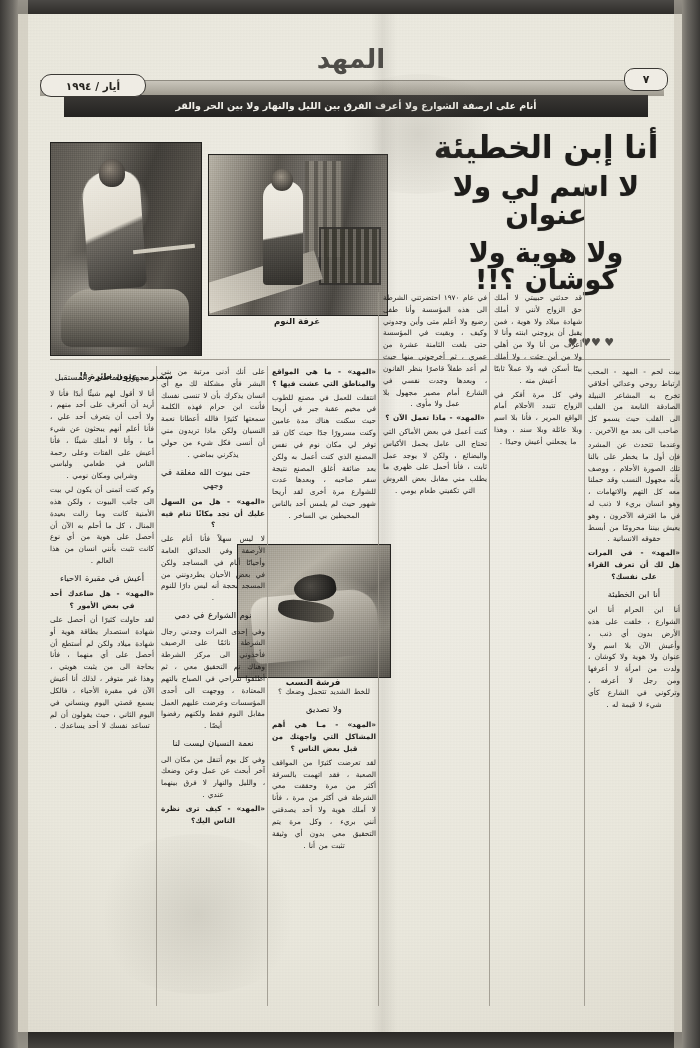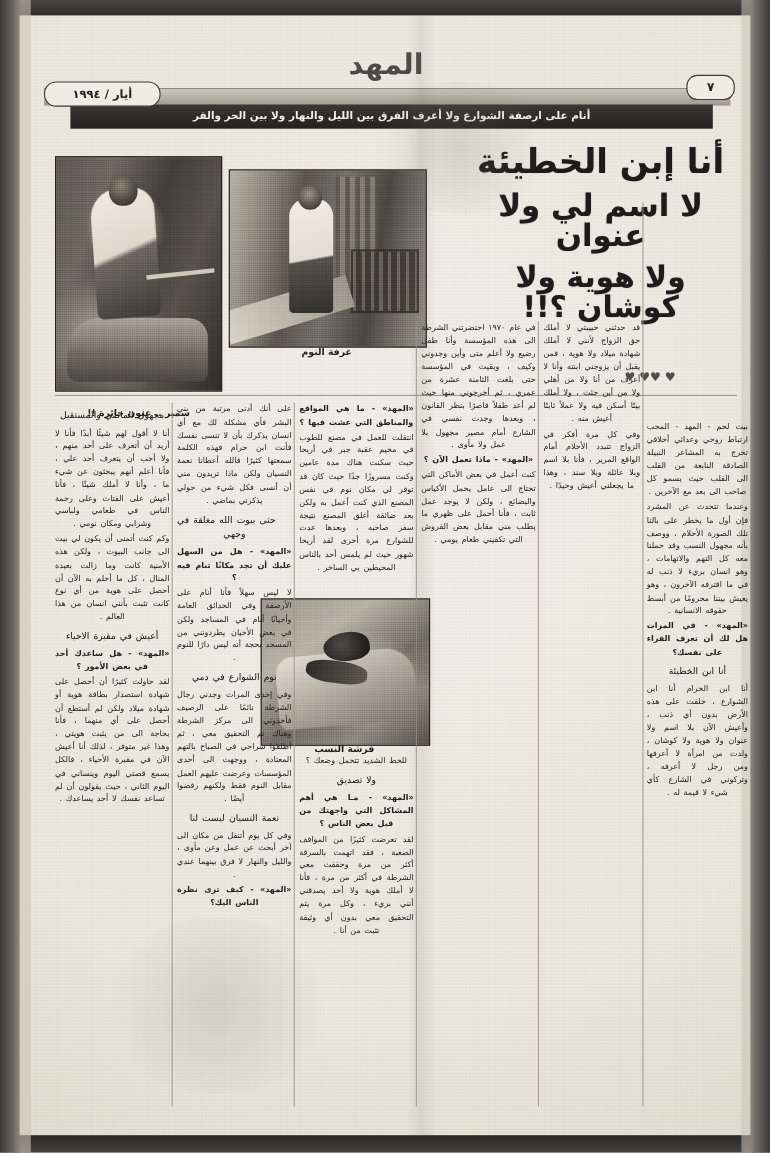--- a/index.html
+++ b/index.html
@@ -257,21 +257,21 @@
     position:absolute;height:1px;background:#8d887e;opacity:.8;
   }
 
   
   .c-a{left:22px;  top:352px; width:104px; height:640px;}  
   .c-b{left:133px; top:352px; width:104px; height:640px;}
   .c-c{left:244px; top:352px; width:104px; height:164px;}  
   .c-c2{left:244px;top:672px; width:104px; height:320px;}
   .c-d{left:355px; top:278px; width:104px; height:714px;}
   .c-e{left:466px; top:278px; width:88px;  height:714px;}
-  .c-f{left:560px; top:368px; width:92px;  height:640px;}
+  .c-f{left:560px; top:352px; width:92px;  height:640px;}
 
   .smudge{
     position:absolute;border-radius:50%;
     background:radial-gradient(circle,rgba(120,115,105,.20),rgba(120,115,105,0) 70%);
     pointer-events:none;
   }
   .fold{
     position:absolute;top:0;bottom:0;width:26px;
     background:linear-gradient(90deg,rgba(0,0,0,0) 0%,rgba(90,85,78,.10) 45%,rgba(0,0,0,0) 100%);
     pointer-events:none;
@@ -359,21 +359,21 @@
     </div>
 
     <div class="col c-b">
       <p>على أنك أدنى مرتبة من بني البشر فأي مشكلة لك مع أي انسان يذكرك بأن لا تنسى نفسك فأنت ابن حرام فهذه الكلمة سمعتها كثيرًا فالله أعطانا نعمة النسيان ولكن ماذا تريدون مني أن أنسى فكل شيء من حولي يذكرني بماضي .</p>
       <span class="sub">حتى بيوت الله مغلقة في وجهي</span>
       <p class="lede">«المهد» - هل من السهل عليك أن تجد مكانًا تنام فيه ؟</p>
       <p>لا ليس سهلاً فأنا أنام على الأرصفة وفي الحدائق العامة وأحيانًا أنام في المساجد ولكن في بعض الأحيان يطردونني من المسجد بحجة أنه ليس دارًا للنوم .</p>
       <span class="sub">نوم الشوارع في دمي</span>
       <p>وفي إحدى المرات وجدني رجال الشرطة نائمًا على الرصيف فأخذوني الى مركز الشرطة وهناك تم التحقيق معي ، ثم أطلقوا سراحي في الصباح بالتهم المعتادة ، ووجهت الى أحدى المؤسسات وعرضت عليهم العمل مقابل النوم فقط ولكنهم رفضوا أيضًا .</p>
       <span class="sub">نعمة النسيان ليست لنا</span>
-      <p>وفي كل يوم أتنقل من مكان الى آخر أبحث عن عمل وعن مأوى ، والليل والنهار لا فرق بينهما عندي .</p>
+      <p>وفي كل يوم أتنقل من مكان الى آخر أبحث عن عمل وعن وضعك ، والليل والنهار لا فرق بينهما عندي .</p>
       <p class="lede">«المهد» - كيف ترى نظرة الناس اليك؟</p>
     </div>
 
     <div class="col c-c">
       <p class="lede">«المهد» - ما هي المواقع والمناطق التي عشت فيها ؟</p>
       <p>انتقلت للعمل في مصنع للطوب في مخيم عقبة جبر في أريحا حيث سكنت هناك مدة عامين وكنت مسرورًا جدًا حيث كان قد توفر لي مكان نوم في نفس المصنع الذي كنت أعمل به ولكن بعد ضائقة أغلق المصنع نتيجة سفر صاحبه ، وبعدها عدت للشوارع مرة أخرى لقد أريحا شهور حيث لم يلمس أحد بالناس المحيطين بي الساخر .</p>
     </div>
 
     <div class="col c-c2">
       <p>للخط الشديد تتحمل وضعك ؟</p>

